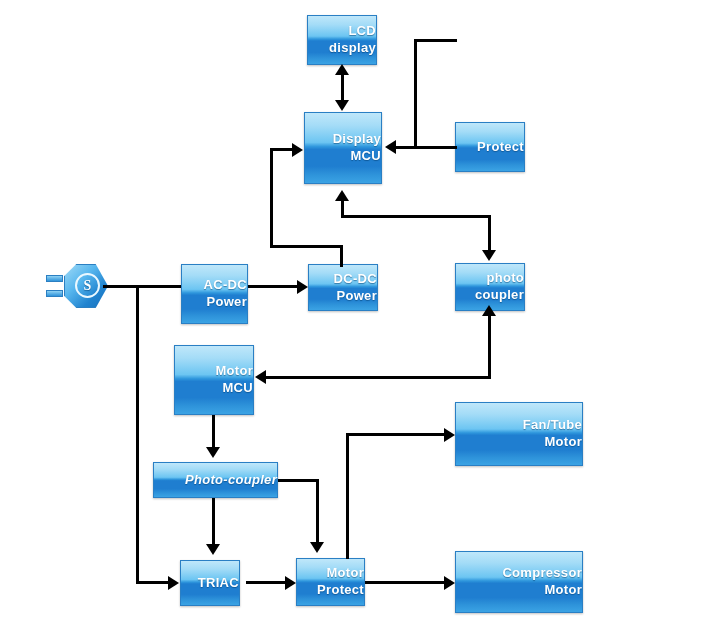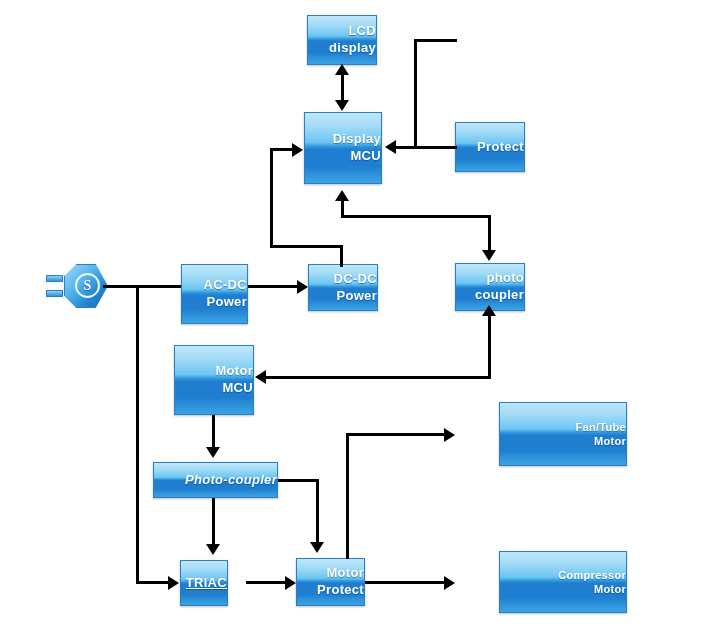--- a/index.html
+++ b/index.html
@@ -36,21 +36,21 @@
     font-weight:bold;
     font-size:13px;
     line-height:1.28;
     letter-spacing:0.3px;
     text-align:center;
     text-shadow:0 1px 1px rgba(0,60,110,.55);
     box-shadow:0 1px 2px rgba(0,0,0,.25);
     user-select:none;
   }
   .blk span{display:block;white-space:nowrap;}
-  .blk.wide{font-size:11px;margin-left:44px;}
+  .blk.wide{font-size:13px;}
 
   
   .ln{position:absolute;background:#000;}
   .h{height:3px;}
   .v{width:3px;}
   .arw{position:absolute;width:0;height:0;}
   
   .ar-r{border-top:7px solid transparent;border-bottom:7px solid transparent;border-left:11px solid #000;}
   .ar-l{border-top:7px solid transparent;border-bottom:7px solid transparent;border-right:11px solid #000;}
   .ar-d{border-left:7px solid transparent;border-right:7px solid transparent;border-top:11px solid #000;}
@@ -124,21 +124,21 @@
 
   <div class="blk wide" style="left:455px;top:402px;width:128px;height:64px;">
     <span>Fan/Tube</span>
     <span>Motor</span>
   </div>
 
   <div class="blk" style="left:153px;top:462px;width:125px;height:36px;font-style:italic;">
     <span>Photo-coupler</span>
   </div>
 
-  <div class="blk" style="left:180px;top:560px;width:48px;height:46px;text-decoration:underline;">
+  <div class="blk" style="left:180px;top:560px;width:60px;height:46px;">
     <span>TRIAC</span>
   </div>
 
   <div class="blk" style="left:296px;top:558px;width:69px;height:48px;">
     <span>Motor</span>
     <span>Protect</span>
   </div>
 
   <div class="blk wide" style="left:455px;top:551px;width:128px;height:62px;">
     <span>Compressor</span>

